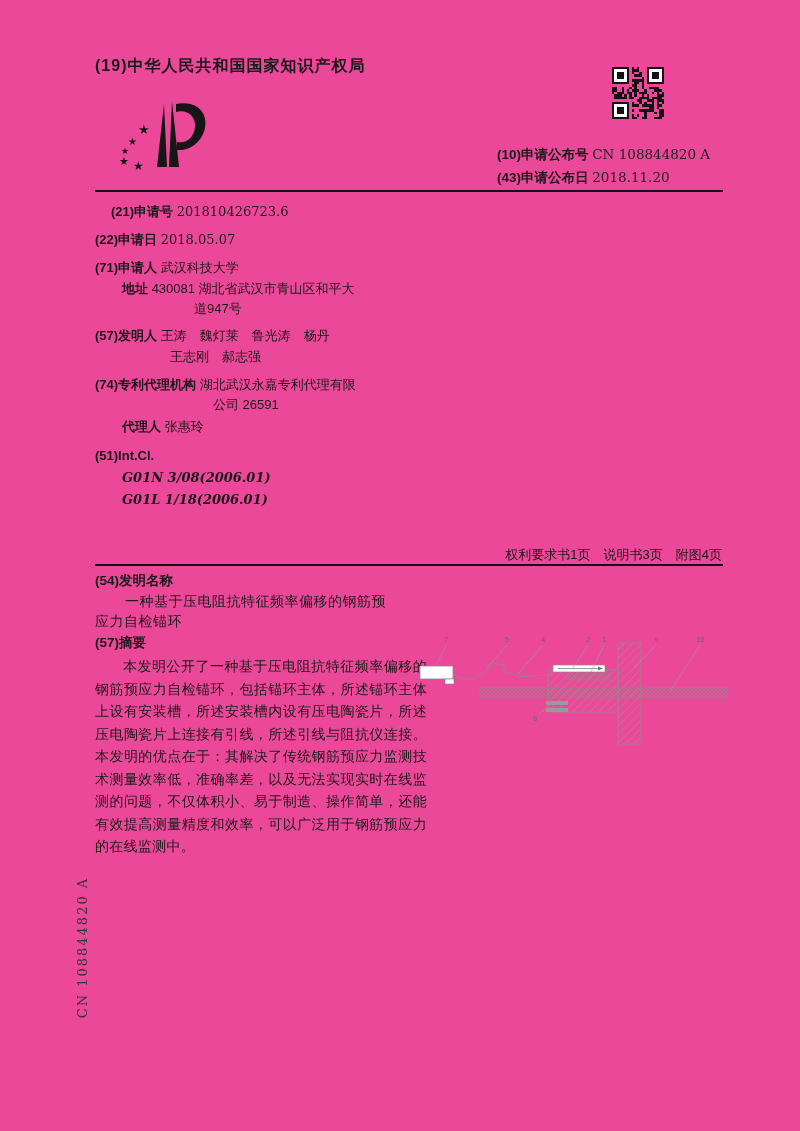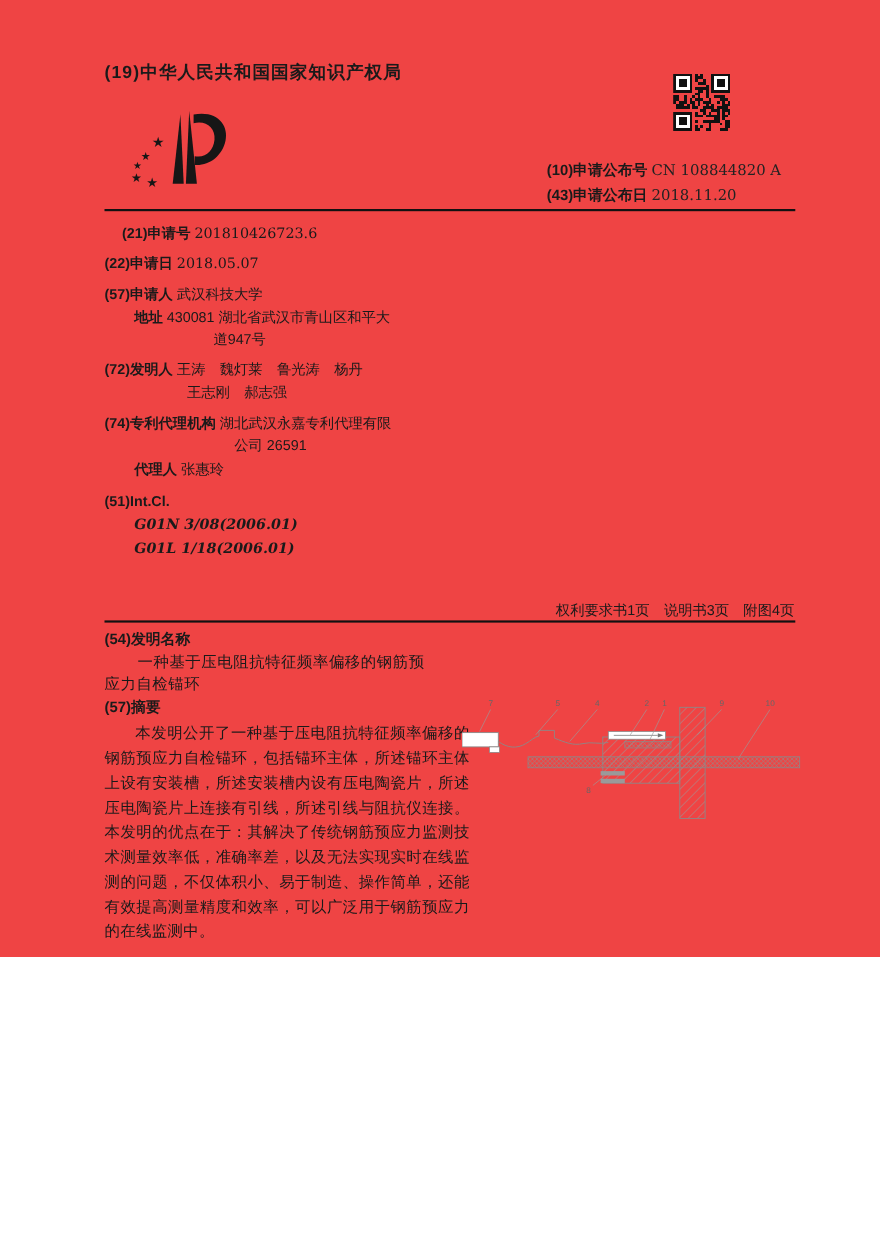--- a/index.html
+++ b/index.html
@@ -1,19 +1,19 @@
 <!DOCTYPE html>
 <html><head>
 <meta charset="utf-8">
 <style>
   * { margin:0; padding:0; box-sizing:border-box; }
   html,body { background:#fff; }
   body { font-family:"Liberation Sans", sans-serif; color:#1a1a1a; }
   .page {
-    position:relative; width:800px; height:870px; background:#ef4444;
+    position:relative; width:800px; height:1131px; background:#ec4899;
     overflow:hidden;
   }
   .abs { position:absolute; }
   .lbl { font-weight:bold; }
   .rule { position:absolute; background:#111; height:2px; }
   .office { left:95px; top:56px; font-size:16px; font-weight:600; letter-spacing:1px; }
   .doctype { left:293px; top:110px; font-size:24px; font-weight:bold; letter-spacing:2px; }
   .pubrow { font-size:13.5px; white-space:nowrap; }
   .pubrow .lbl { font-size:13.5px; }
   .pubrow .val { font-family:"DejaVu Serif", serif; color:#222; }
@@ -220,33 +220,33 @@
     <span class="lbl">(21)申请号</span>
     <span class="val">201810426723.6</span>
   </div>
 
   <div class="abs bib" style="left:95px; top:231px;">
     <span class="lbl">(22)申请日</span>
     <span class="val">2018.05.07</span>
   </div>
 
   <div class="abs bib" style="left:95px; top:259px;">
-    <span class="lbl">(57)申请人</span>
+    <span class="lbl">(71)申请人</span>
     <span class="cjkval">武汉科技大学</span>
   </div>
   <div class="abs bib" style="left:122px; top:280px;">
     <span class="lbl">地址</span>
     <span class="cjkval">430081 湖北省武汉市青山区和平大</span>
   </div>
   <div class="abs bib" style="left:150px; top:300px;margin-left:44px;">
     <span class="cjkval">道947号</span>
   </div>
 
   <div class="abs bib" style="left:95px; top:327px;">
-    <span class="lbl">(72)发明人</span>
+    <span class="lbl">(57)发明人</span>
     <span class="cjkval">王涛　魏灯莱　鲁光涛　杨丹</span>
   </div>
   <div class="abs bib" style="left:170px; top:348px;">
     <span class="cjkval">王志刚　郝志强</span>
   </div>
 
   <div class="abs bib" style="left:95px; top:376px;">
     <span class="lbl">(74)专利代理机构</span>
     <span class="cjkval">湖北武汉永嘉专利代理有限</span>
   </div>

